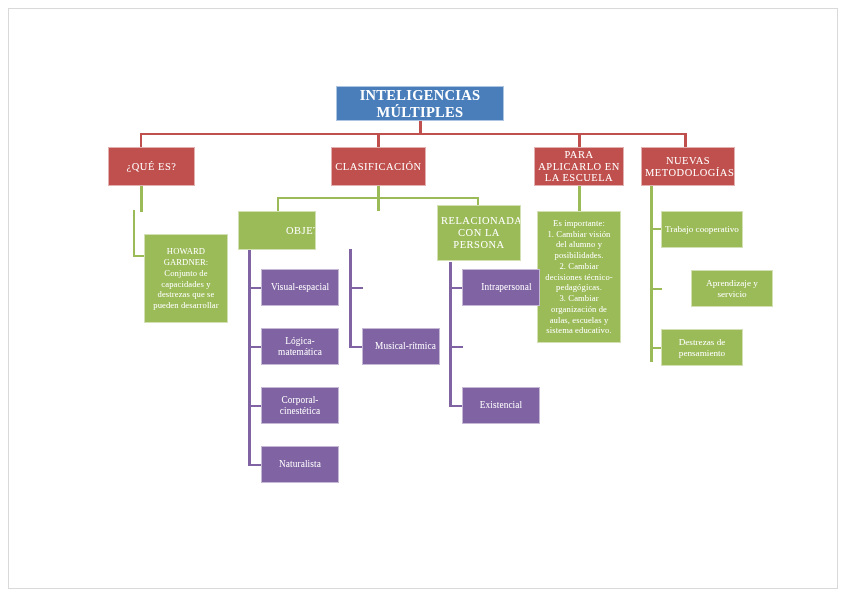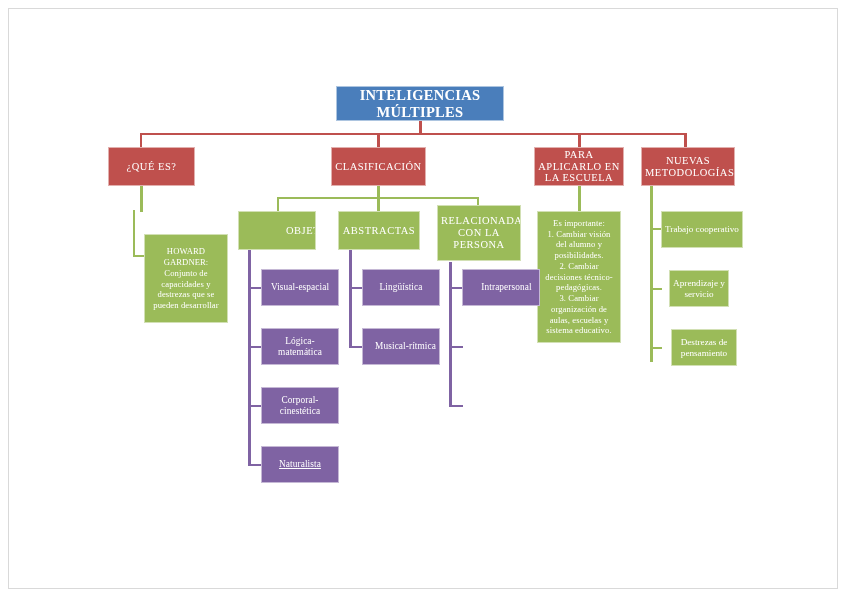--- a/index.html
+++ b/index.html
@@ -167,23 +167,20 @@
       <span>capacidades y</span><br>
       <span>destrezas  que se</span><br>
       <span>pueden desarrollar</span>
     </span>
   </div>
 
   <div class="node n-green lvl3-node" style="left:238px; top:211px; width:78px; height:39px;padding-left:47px;">
     <span class="txt">OBJETIVAS</span>
   </div>
 
-  <div class="node n-green lvl3-node" style="left:338px; top:211px; width:82px; height:39px;">
-    <span class="txt">ABSTRACTAS</span>
-  </div>
 
   <div class="node n-green lvl3-node" style="left:437px; top:205px; width:84px; height:56px;">
     <span class="txt">
       <span>RELACIONADAS</span><br>
       <span>CON LA</span><br>
       <span>PERSONA</span>
     </span>
   </div>
 
   <div class="node n-green body-node" style="left:537px; top:211px; width:84px; height:132px;">
@@ -199,57 +196,57 @@
       <span>organización de</span><br>
       <span>aulas, escuelas y</span><br>
       <span>sistema educativo.</span>
     </span>
   </div>
 
   <div class="node n-green green-leaf" style="left:661px; top:211px; width:82px; height:37px;">
     <span class="txt">Trabajo cooperativo</span>
   </div>
 
-  <div class="node n-green green-leaf" style="left:669px; top:270px; width:60px; height:37px;">
+  <div class="node n-green green-leaf" style="left:691px; top:270px; width:82px; height:37px;">
     <span class="txt">
       <span>Aprendizaje y</span><br>
       <span>servicio</span>
     </span>
   </div>
 
-  <div class="node n-green green-leaf" style="left:661px; top:329px; width:66px; height:37px;margin-left:10px;">
+  <div class="node n-green green-leaf" style="left:661px; top:329px; width:82px; height:37px;">
     <span class="txt">
       <span>Destrezas de</span><br>
       <span>pensamiento</span>
     </span>
   </div>
 
   <div class="node n-purple leaf-node" style="left:261px; top:269px; width:78px; height:37px;">
     <span class="txt">Visual-espacial</span>
   </div>
 
   <div class="node n-purple leaf-node" style="left:261px; top:328px; width:78px; height:37px;">
     <span class="txt">Lógica-matemática</span>
   </div>
 
   <div class="node n-purple leaf-node" style="left:261px; top:387px; width:78px; height:37px;">
     <span class="txt">Corporal-cinestética</span>
   </div>
 
-  <div class="node n-purple leaf-node" style="left:261px; top:446px; width:78px; height:37px;text-decoration:underline;">
+  <div class="node n-purple leaf-node" style="left:261px; top:446px; width:78px; height:37px;">
     <span class="txt">Naturalista</span>
   </div>
 
-  <div class="node n-purple leaf-node" style="left:362px; top:269px; width:78px; height:37px;">
-    <span class="txt">Lingüística</span>
-  </div>
 
   <div class="node n-purple leaf-node" style="left:362px; top:328px; width:78px; height:37px;text-align:right;">
     <span class="txt">Musical-rítmica</span>
   </div>
 
   <div class="node n-purple leaf-node" style="left:462px; top:269px; width:78px; height:37px;padding-left:14px;">
     <span class="txt">Intrapersonal</span>
   </div>
 
 
+  <div class="node n-purple leaf-node" style="left:462px; top:387px; width:78px; height:37px;">
+    <span class="txt">Existencial</span>
+  </div>
 
 </div>
 
 </body></html>

